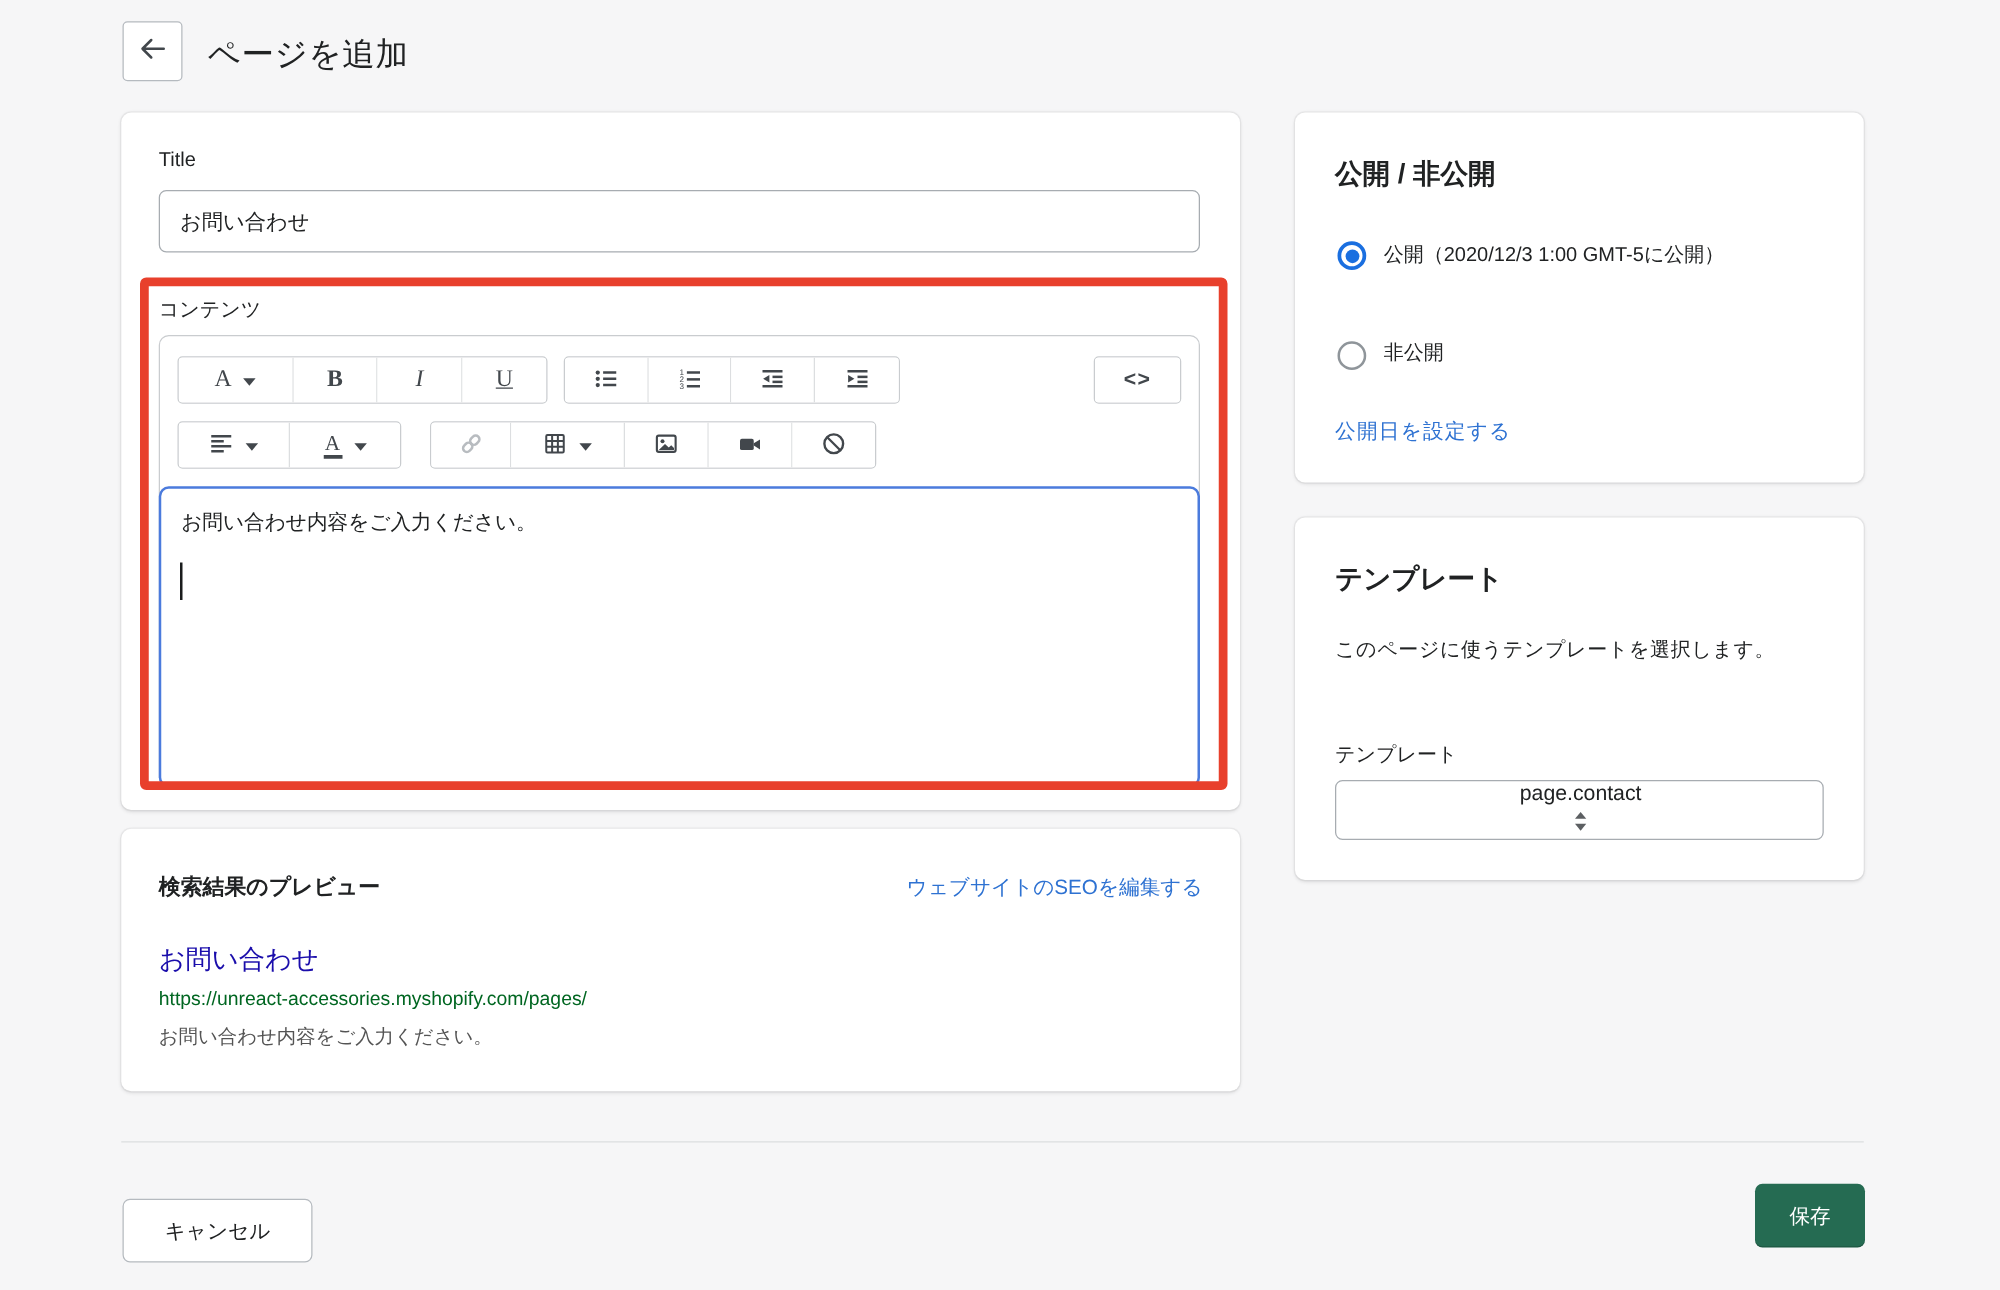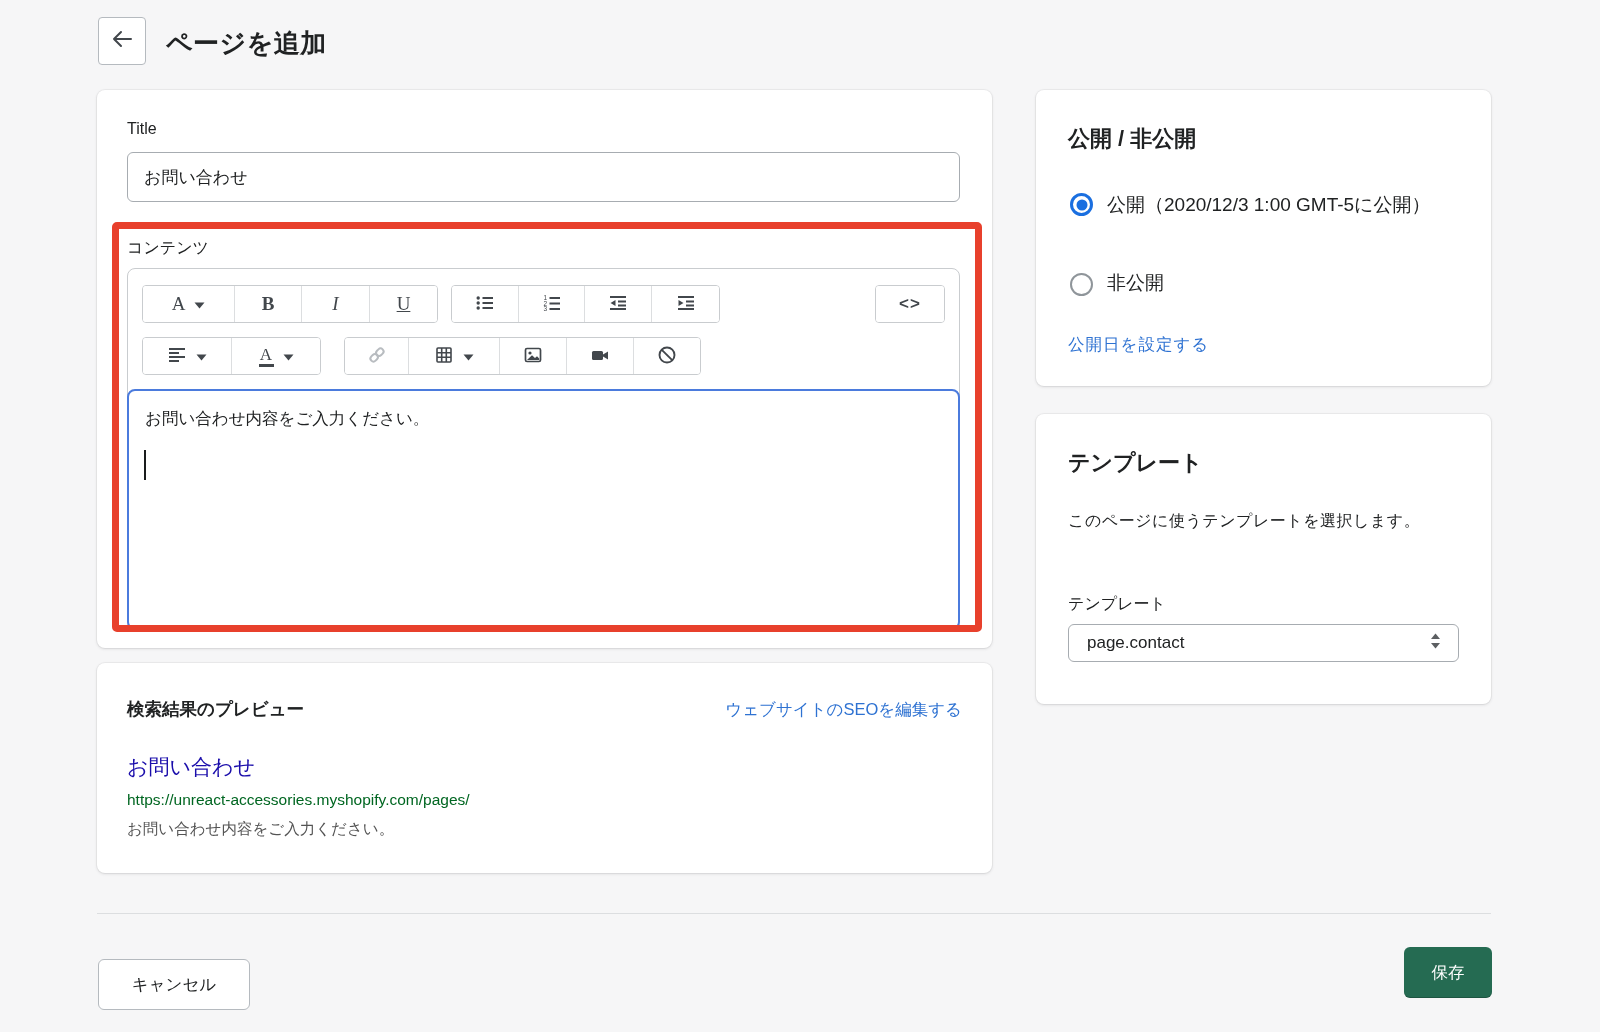--- a/index.html
+++ b/index.html
@@ -20,21 +20,21 @@
   
   .back-btn {
     position: absolute; left: 98px; top: 17px;
     width: 48px; height: 48px;
     background: #fff; border: 1px solid #b5babf; border-radius: 4px;
     display: flex; align-items: center; justify-content: center;
     cursor: pointer;
   }
   .page-title {
     position: absolute; left: 166px; top: 26px;
-    font-size: 26px; font-weight: bold; letter-spacing: .5px;
+    font-size: 26px; font-weight: normal; letter-spacing: .5px;
   }
   
   #main-card { left: 97px; top: 90px; width: 895px; height: 558px; }
   .field-label { position: absolute; left: 30px; font-size: 16px; color: #202223; }
   #title-label { top: 30px; }
   #title-input {
     position: absolute; left: 30px; top: 62px; width: 833px; height: 50px;
     border: 1px solid #a7acb1; border-radius: 6px; background: #fff;
     font-size: 17px; font-family: inherit; color: #202223; padding: 0 16px;
     outline: none;
@@ -91,30 +91,30 @@
   #radio-row-hidden { top: 178px; align-items: center; }
   .radio-outer {
     flex: 0 0 auto; width: 23px; height: 23px; border-radius: 50%;
     border: 3px solid #1a6fe0; position: relative; margin-top: 3px; background:#fff;
   }
   .radio-outer .dot {
     position: absolute; left: 50%; top: 50%; transform: translate(-50%,-50%);
     width: 11px; height: 11px; border-radius: 50%; background: #1a6fe0;
   }
   .radio-outer.off { border: 2px solid #8f959a; width: 23px; height: 23px; }
-  .radio-label { font-size: 19px; line-height: 30px; max-width: 348px; }
+  .radio-label { font-size: 16px; line-height: 30px; max-width: 348px; }
   #set-date-link { position: absolute; left: 32px; top: 244px; font-size: 16.5px; color: #2e72d2; cursor: pointer; text-decoration: none; letter-spacing: 1px;}
   #template-card { left: 1036px; top: 414px; width: 455px; height: 290px; }
   #template-desc { position: absolute; left: 32px; top: 92px; width: 392px; font-size: 16px; line-height: 30px; letter-spacing: .5px; }
   #template-label { position: absolute; left: 32px; top: 180px; font-size: 16px; }
   #template-select {
-    position: absolute; left: 32px; top: 210px; width: 391px; height: 38px;
+    position: absolute; left: 32px; top: 210px; width: 391px; height: 48px;
     border: 1px solid #a7acb1; border-radius: 6px; background: #fff;
     display: flex; align-items: center; justify-content: space-between;
-    padding: 0 16px 0 18px; font-size: 17px; cursor: pointer;
+    padding: 0 16px 0 18px; font-size: 17px; cursor: pointer; flex-direction: column;
   }
   
   #footer-divider { position: absolute; left: 97px; top: 913px; width: 1394px; height: 1px; background: #dcdee0; }
   #cancel-btn {
     position: absolute; left: 98px; top: 947px; width: 152px; height: 51px;
     background: #fff; border: 1px solid #b5babf; border-radius: 6px;
     font-size: 16.5px; font-family: inherit; color: #202223; cursor: pointer; margin-top: 12px;
   }
   #save-btn {
     position: absolute; left: 1404px; top: 947px; width: 88px; height: 51px;

